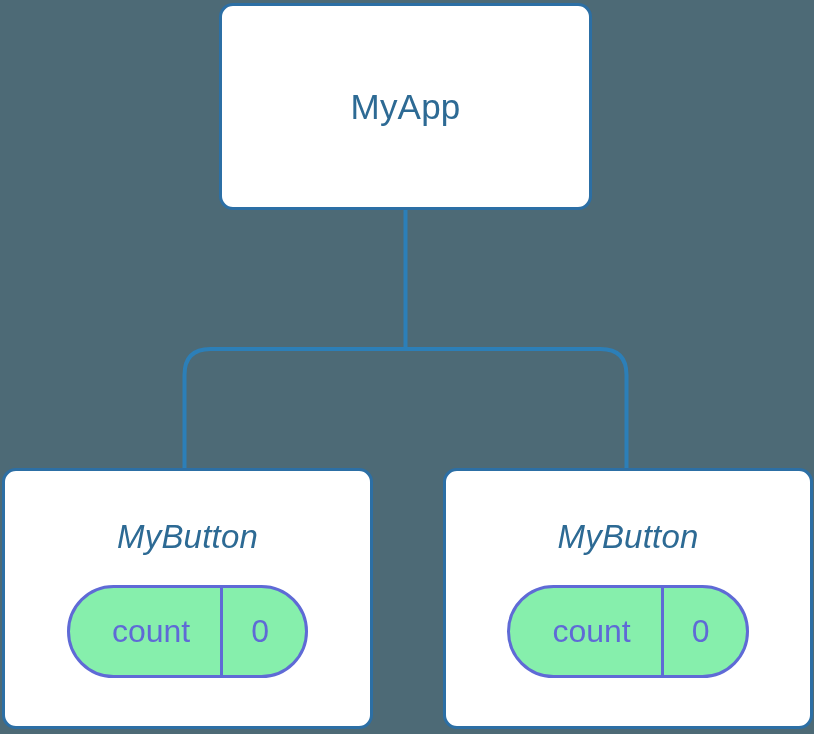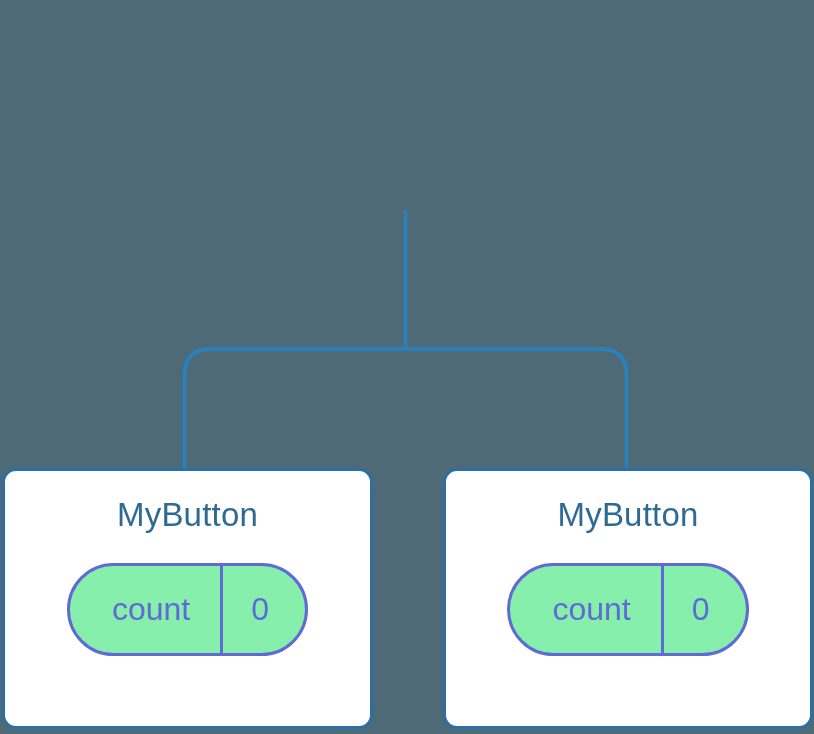--- a/index.html
+++ b/index.html
@@ -63,21 +63,22 @@
     font-size: 33px;
     line-height: 1;
     letter-spacing: 0.2px;
     white-space: nowrap;
   }
   .node-root .node-title {
     font-size: 35px;
   }
   .node-child-left .node-title,
   .node-child-right .node-title {
-    margin-top: 27px;
+    margin-top: 49px;
+    font-style: italic;
   }
   .state-pill {
     margin-top: 32px;
     height: 93px;
     display: flex;
     align-items: stretch;
     border: 3px solid #5f6ad6;
     border-radius: 48px;
     box-sizing: border-box;
     background: #86efac;
@@ -110,20 +111,23 @@
 </head>
 <body>
 
 <div id="canvas">
 
   <svg class="edges" viewBox="0 0 814 734" width="814" height="734" fill="none">
     <path d="M405.5 210 L405.5 349" stroke="#2c7fb8" stroke-width="4" stroke-linecap="butt"></path>
     <path d="M184.5 469 L184.5 375 Q184.5 349 210.5 349 L600.5 349 Q626.5 349 626.5 375 L626.5 469" stroke="#2c7fb8" stroke-width="4" stroke-linecap="butt"></path>
   </svg>
 
+  <div class="node node-root">
+    <div class="node-title">MyApp</div>
+  </div>
 
   <div class="node node-child-left">
     <div class="node-title">MyButton</div>
     <div class="state-pill">
       <div class="state-key">count</div>
       <div class="state-divider"></div>
       <div class="state-value">0</div>
     </div>
   </div>
 

